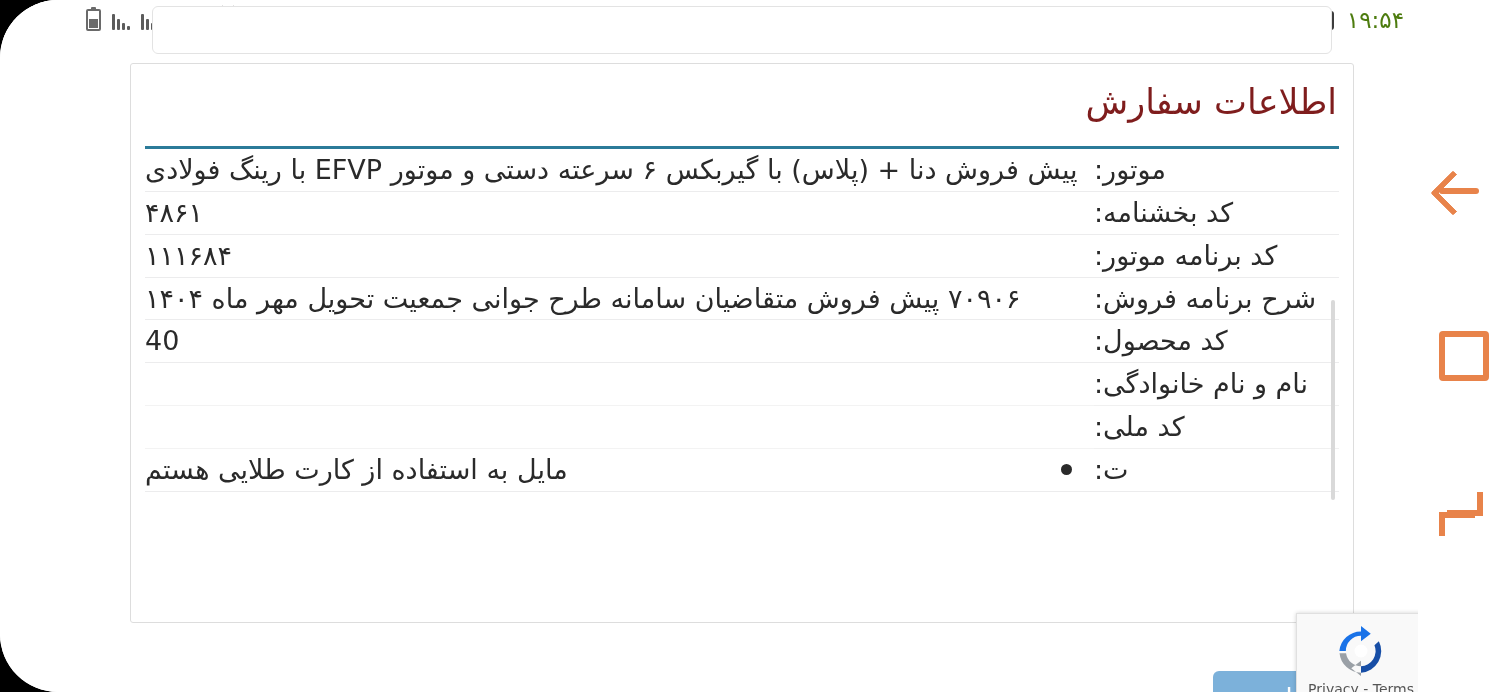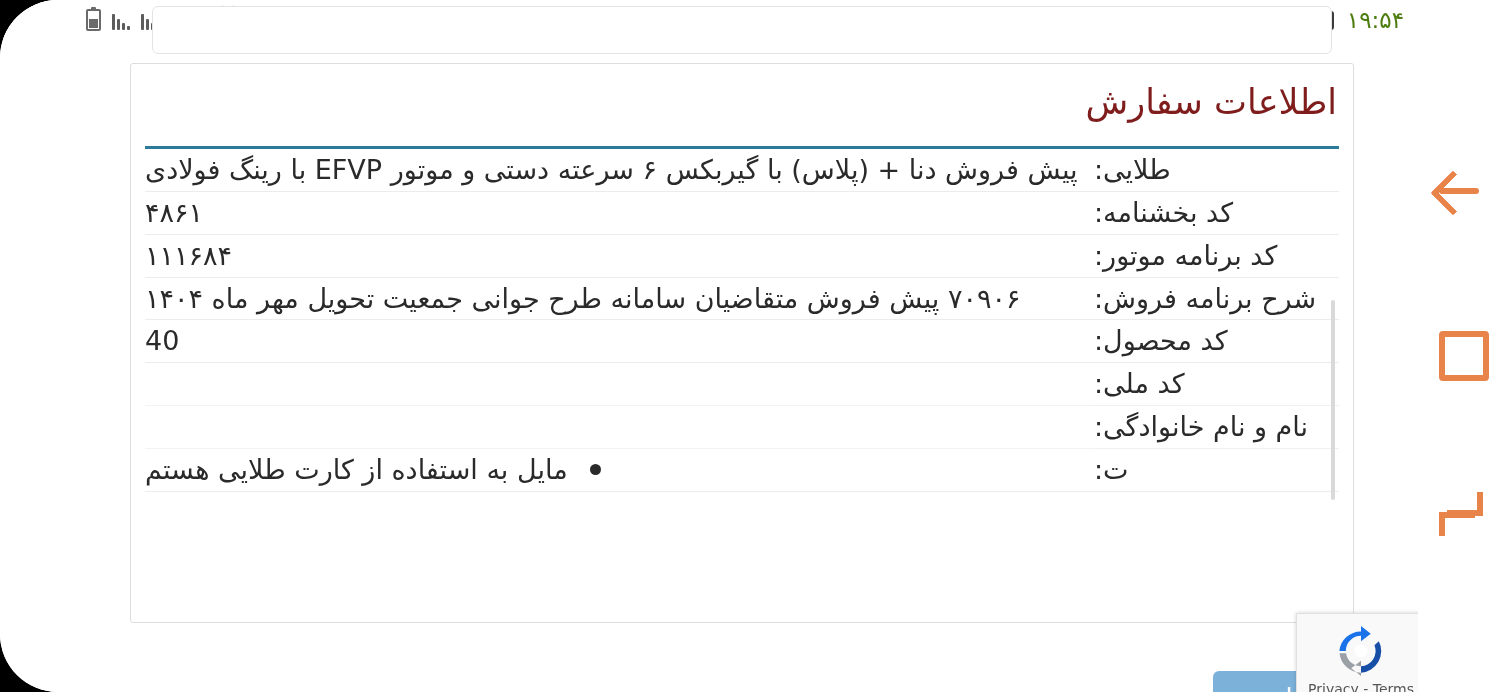--- a/index.html
+++ b/index.html
@@ -115,21 +115,21 @@
     font-size:27px; color:#2a2a2a;
     font-family:"DejaVu Sans", sans-serif;
     line-height:1.55;
   }
   td.label { width:245px; text-align:left; padding:10px 4px 10px 8px; white-space:nowrap; }
   td.value { text-align:left; padding:10px 8px 10px 8px; }
   tr.blank td { border-bottom:1px solid #f0f0f0; }
   tr.blank td.value { border-bottom:1px solid #f3f3f3; }
   td.value .v-inner { display:block; }
 
-  .bullet-row { display:flex; align-items:center; justify-content:flex-end;
+  .bullet-row { display:flex; align-items:center; justify-content:space-between;
                 gap:22px; direction:rtl; padding-right:2px; }
   .bullet-dot { width:11px; height:11px; background:#2a2a2a; border-radius:50%;
                 flex:0 0 auto; margin-right:20px; }
   .bullet-text { font-size:27px; color:#2a2a2a; }
 
   
   #next-btn {
     position:absolute; left:1213px; top:631px;
     width:141px; height:54px;
     background:#7cb1da; border:none; border-radius:6px;
@@ -229,21 +229,21 @@
       </div>
 
       <div id="card">
 
         <div class="card-title">اطلاعات سفارش</div>
         <div class="title-rule"></div>
 
         <table class="info">
           <tbody>
             <tr>
-              <td class="label">طلایی:</td>
+              <td class="label">موتور:</td>
               <td class="value">
                   <span class="v-inner">پیش فروش دنا + (پلاس) با گیربکس ۶ سرعته دستی و موتور EFVP با رینگ فولادی</span>
                 </td>
             </tr>
             <tr>
               <td class="label">کد بخشنامه:</td>
               <td class="value">
                   <span class="v-inner">۴۸۶۱</span>
                 </td>
             </tr>
@@ -256,30 +256,30 @@
             <tr>
               <td class="label">شرح برنامه فروش:</td>
               <td class="value">
                   <span class="v-inner">۷۰۹۰۶ پیش فروش متقاضیان سامانه طرح جوانی جمعیت تحویل مهر ماه ۱۴۰۴</span>
                 </td>
             </tr>
             <tr>
               <td class="label">کد محصول:</td>
               <td class="value">
                   <span class="v-inner">40</span>
+                </td>
+            </tr>
+            <tr class="blank">
+              <td class="label">نام و نام خانوادگی:</td>
+              <td class="value">
+                  <span class="v-inner"></span>
                 </td>
             </tr>
             <tr class="blank">
               <td class="label">کد ملی:</td>
-              <td class="value">
-                  <span class="v-inner"></span>
-                </td>
-            </tr>
-            <tr class="blank">
-              <td class="label">نام و نام خانوادگی:</td>
               <td class="value">
                   <span class="v-inner"></span>
                 </td>
             </tr>
             <tr>
               <td class="label">ت:</td>
               <td class="value">
                 <span class="bullet-row">
                   <span class="bullet-dot"></span>
                   <span class="bullet-text">مایل به استفاده از کارت طلایی هستم</span>

